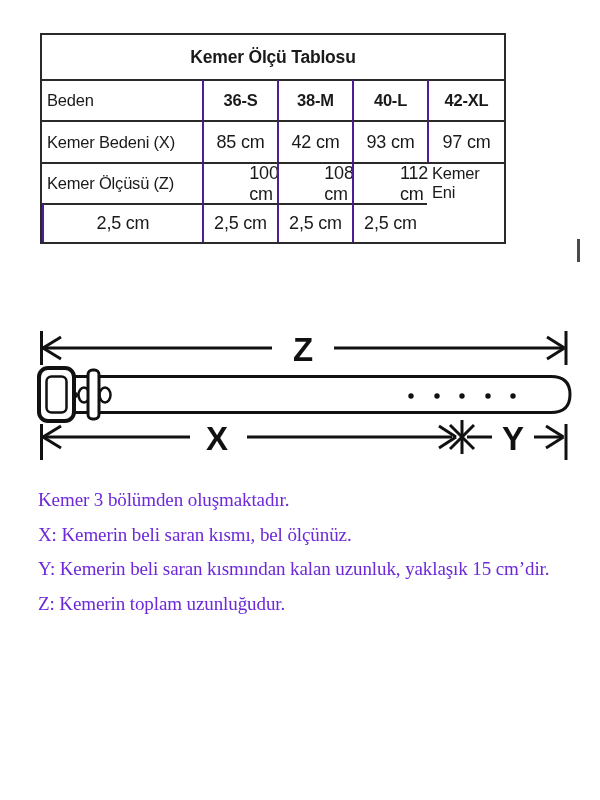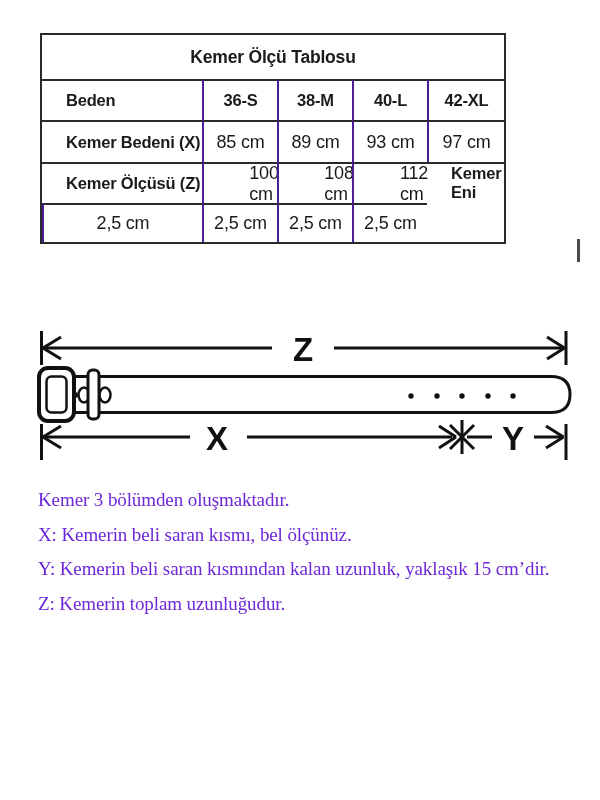--- a/index.html
+++ b/index.html
@@ -20,22 +20,22 @@
     display:grid;
     grid-template-columns:160px 75px 75px 75px 1fr;
   }
   .cell{
     border-top:2px solid #2a2a2a;
     display:flex;align-items:center;justify-content:center;
     font-size:18px;letter-spacing:-0.2px;height:39px;
   }
   .cell.cL{border-left:2px solid #4c1d95;}
   .cell.lab{
-    justify-content:flex-start;padding-left:24px;
-    font-weight:bold;font-size:16.5px;
+    justify-content:flex-start;padding-left:5px;
+    font-weight:normal;font-size:16.5px;
   }
   .cell.hdr{font-weight:bold;font-size:16.5px;}
   .r2{height:40px;} .r3{height:39px;padding-left:47px;} .r4{height:37px;}
   
   .stray{
     position:absolute;left:577px;top:239px;width:3px;height:23px;background:#4a4a4a;
   }
   
   .diagram{position:absolute;left:0;top:320px;width:600px;height:150px;}
   .dimtext{font-family:"Liberation Sans",sans-serif;font-weight:bold;font-size:33px;fill:#111;}
@@ -54,21 +54,21 @@
   <div class="tbl-grid">
 
     <div class="cell lab">Beden</div>
     <div class="cell cL hdr">36-S</div>
     <div class="cell cL hdr">38-M</div>
     <div class="cell cL hdr">40-L</div>
     <div class="cell cL hdr">42-XL</div>
 
     <div class="cell lab r2">Kemer Bedeni (X)</div>
     <div class="cell cL r2">85 cm</div>
-    <div class="cell cL r2">89 cm</div>
+    <div class="cell cL r2">42 cm</div>
     <div class="cell cL r2">93 cm</div>
     <div class="cell cL r2">97 cm</div>
 
     <div class="cell lab r3">Kemer Ölçüsü (Z)</div>
     <div class="cell cL r3">100 cm</div>
     <div class="cell cL r3">108 cm</div>
     <div class="cell cL r3">112 cm</div>
 
     <div class="cell lab r4">Kemer Eni</div>
     <div class="cell cL r4">2,5 cm</div>

